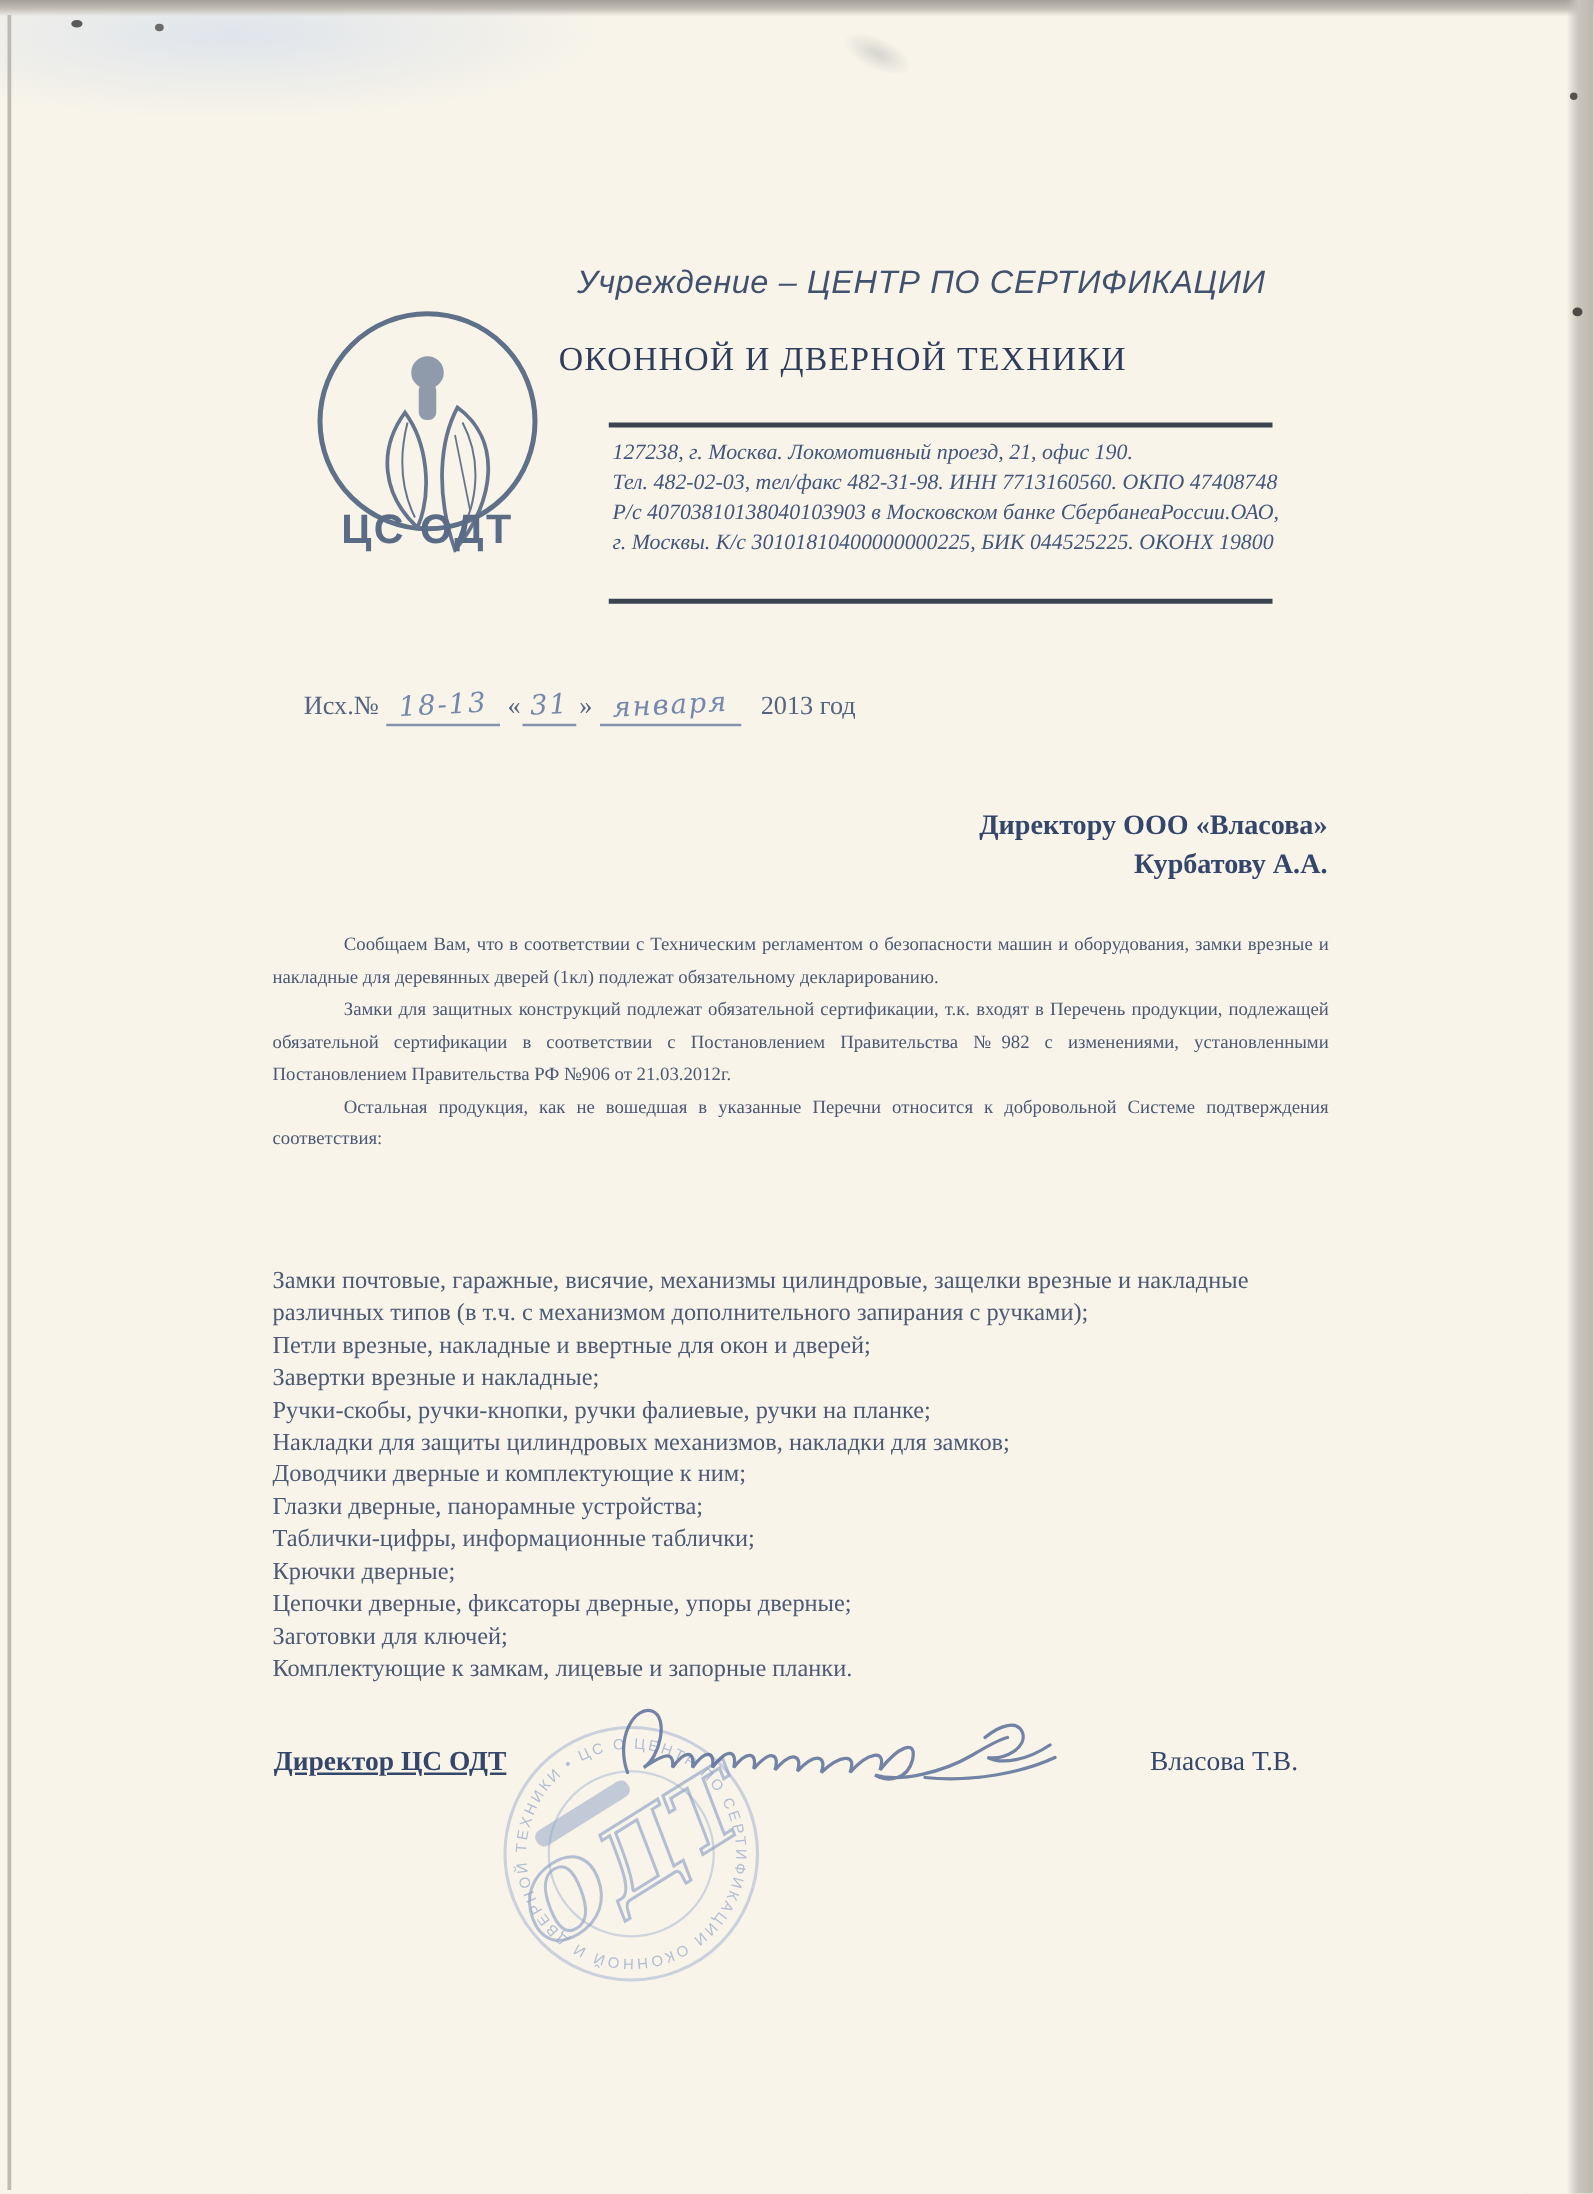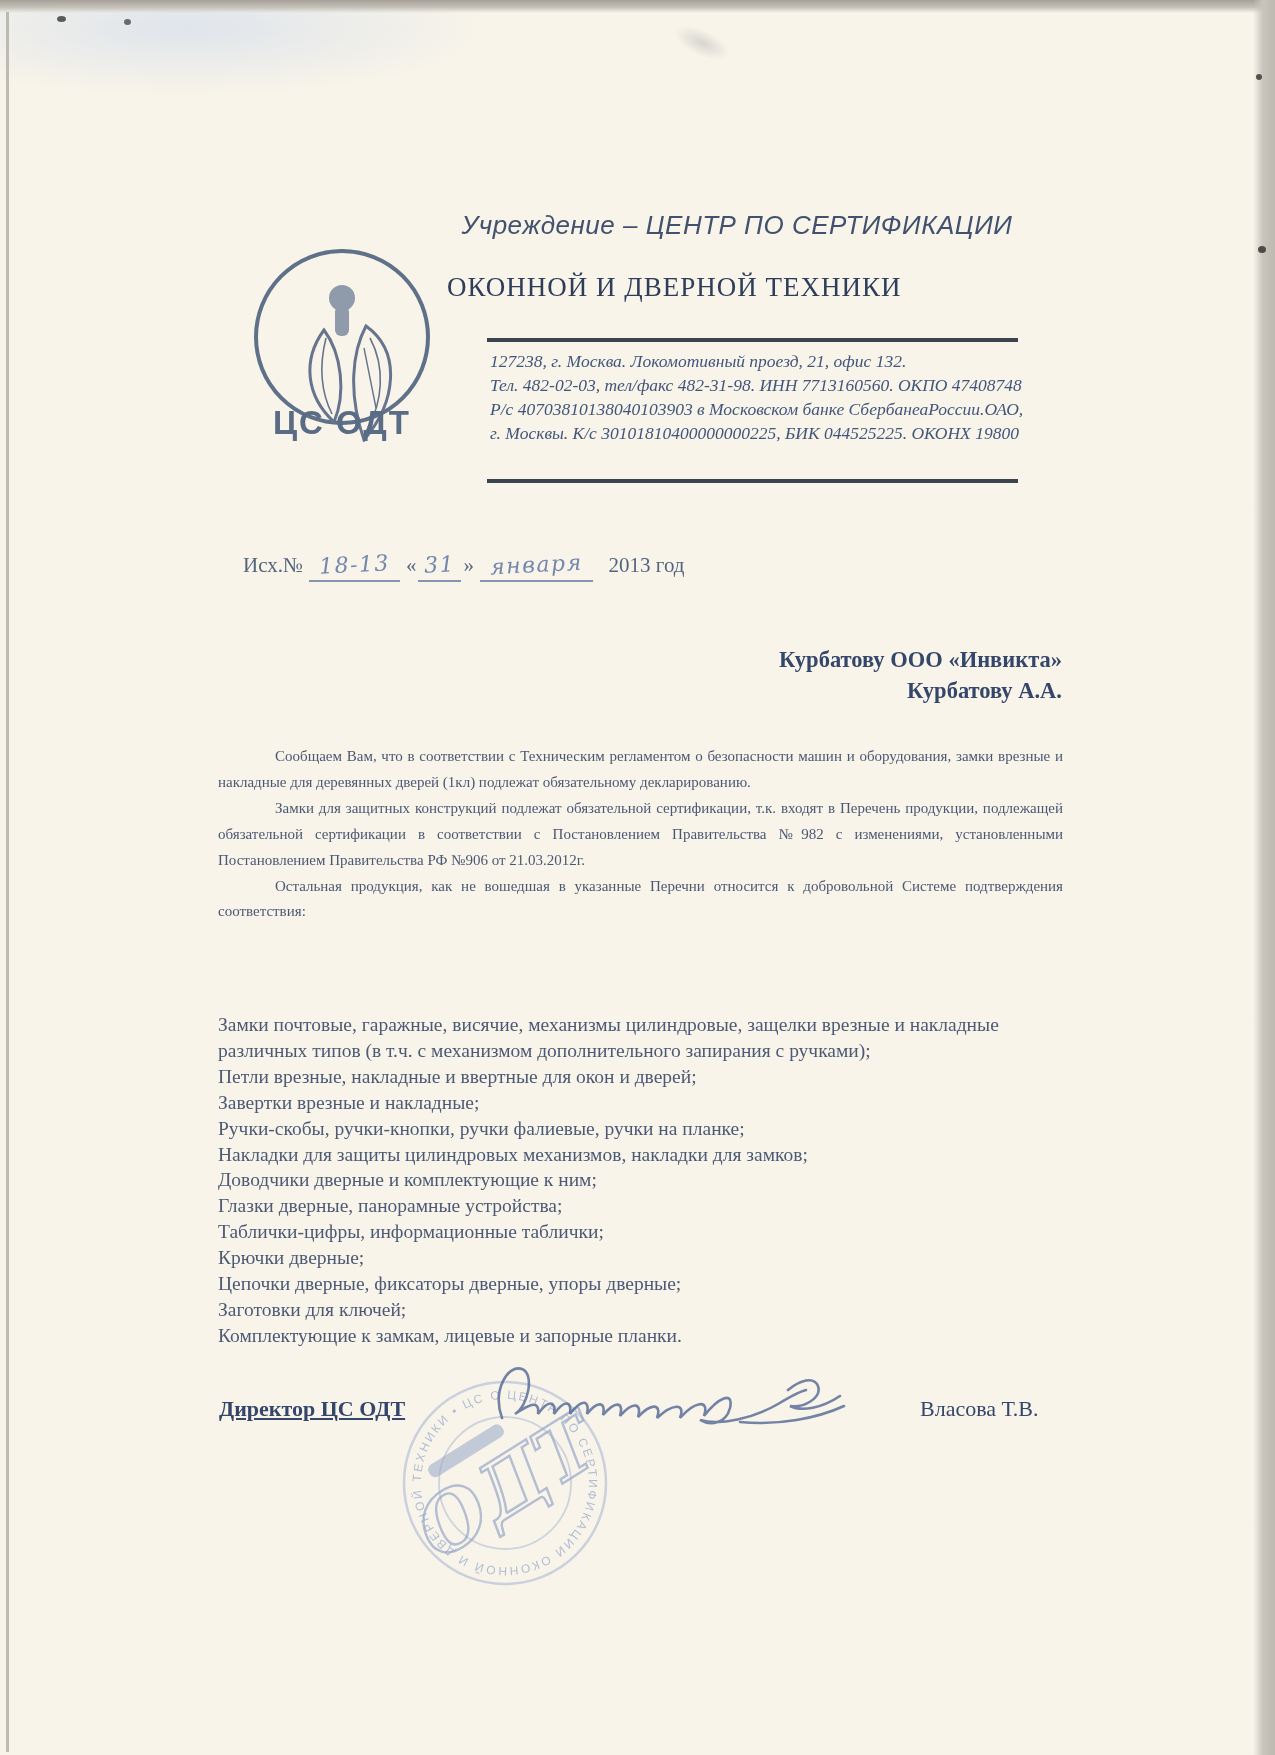--- a/index.html
+++ b/index.html
@@ -88,39 +88,39 @@
       <path d="M118,110 L130,170" stroke-width="1.4"></path>
     </g>
     <text x="96" y="196" text-anchor="middle" font-family="Liberation Sans, sans-serif" font-weight="bold" font-size="33" letter-spacing="2" fill="#5a6b85">ЦС ОДТ</text>
   </svg>
 
   <div class="head-line1">Учреждение – ЦЕНТР ПО  СЕРТИФИКАЦИИ</div>
   <div class="head-line2">ОКОННОЙ И ДВЕРНОЙ ТЕХНИКИ</div>
 
   <div class="rule rule-top"></div>
   <div class="addr">
-    <div>127238,  г. Москва.  Локомотивный проезд, 21,  офис 132.</div>
+    <div>127238,  г. Москва.  Локомотивный проезд, 21,  офис 190.</div>
     <div>Тел. 482-02-03,  тел/факс 482-31-98. ИНН 7713160560. ОКПО 47408748</div>
     <div>Р/с 40703810138040103903 в Московском банке  СбербанеаРоссии.ОАО,</div>
     <div>г. Москвы. К/с 30101810400000000225, БИК 044525225. ОКОНХ 19800</div>
   </div>
   <div class="rule rule-bottom"></div>
 
   <div class="ref-line">
     <span>Исх.№</span>
     <span class="uline"><span class="hw">18-13</span></span>
     <span>«</span>
     <span class="uline" style="padding:0 6px 2px;margin:0 2px;"><span class="hw">31</span></span>
     <span>»</span>
     <span class="uline"><span class="hw">января</span></span>
     <span class="ref-year">2013 год</span>
   </div>
 
   <div class="addressee">
-    <div>Курбатову ООО «Инвикта»</div>
+    <div>Директору ООО «Власова»</div>
     <div>Курбатову А.А.</div>
   </div>
 
   <div class="body-block">
     <p>Сообщаем Вам, что в соответствии с Техническим регламентом о безопасности машин и оборудования, замки врезные и накладные для деревянных дверей (1кл) подлежат обязательному декларированию.</p>
     <p>Замки для защитных конструкций подлежат обязательной сертификации, т.к. входят в Перечень продукции, подлежащей обязательной сертификации в соответствии с Постановлением Правительства №982 с изменениями, установленными Постановлением Правительства РФ №906 от 21.03.2012г.</p>
     <p>Остальная продукция, как не вошедшая в указанные Перечни относится к добровольной Системе подтверждения соответствия:</p>
   </div>
 
   <div class="list-block">

